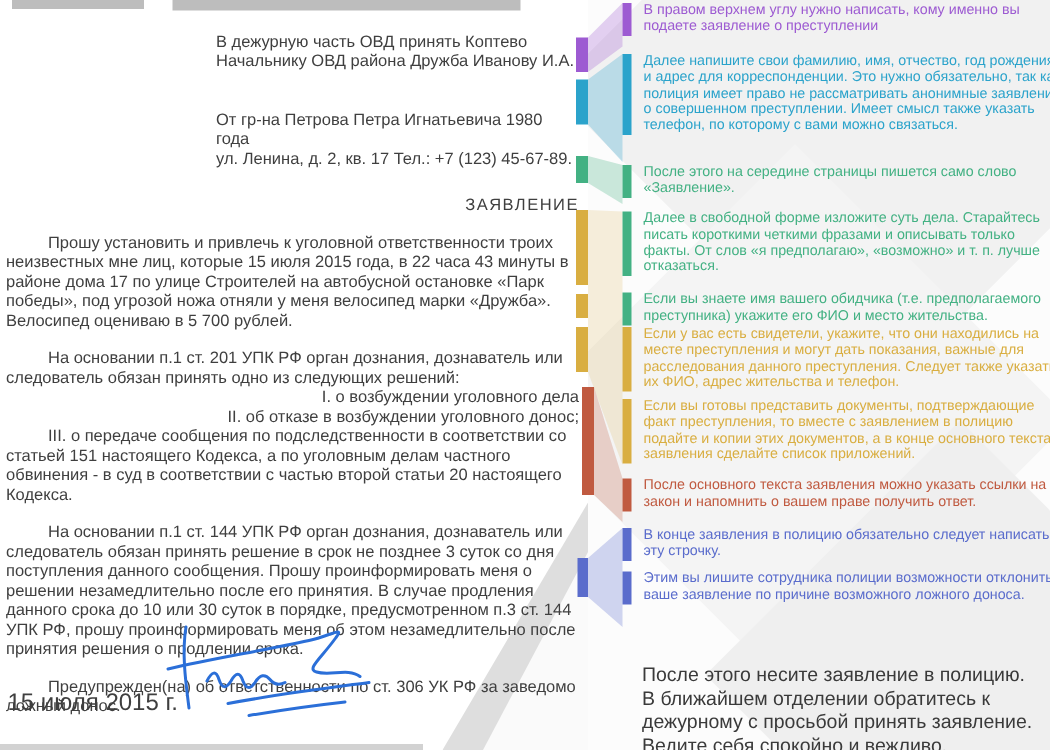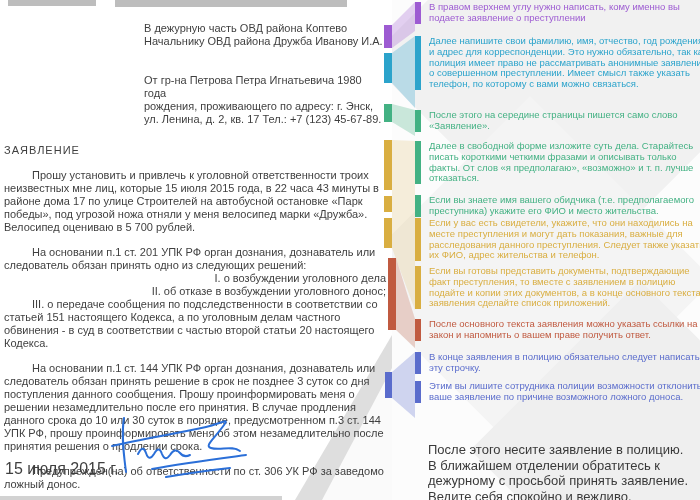--- a/index.html
+++ b/index.html
@@ -22,21 +22,21 @@
   
   .curl-shadow{position:absolute;z-index:2;left:0;top:0;width:392px;height:500px;pointer-events:none;
     background:#dedede;clip-path:polygon(392px 335px,392px 500px,295px 500px);}
   .curl-face{position:absolute;z-index:2;left:0;top:0;width:392px;height:500px;pointer-events:none;
     background:#fafafa;clip-path:polygon(392px 368px,392px 500px,322px 500px);}
   
   .doc{position:absolute;z-index:3;left:4px;top:0;width:382px;color:#3f3f3f;
        font-size:11px;line-height:13px;}
   .doc .addr{margin-left:140px;margin-top:22px;}
   .doc .addr2{margin-left:140px;margin-top:26px;}
-  .doc .title{text-align:left;margin-top:18px;letter-spacing:1px;}
+  .doc .title{text-align:right;margin-top:18px;letter-spacing:1px;}
   .doc p{margin:12px 0 0 0;text-indent:28px;}
   .doc .li{margin:0;text-indent:28px;text-align:right;}
   .doc .li-wrap{margin:0;text-indent:28px;}
   .doc-date{position:absolute;z-index:3;left:5px;top:460px;font-size:16px;color:#3f3f3f;text-align:right;}
   .sig{position:absolute;z-index:3;left:108px;top:412px;}
   
   .connectors{position:absolute;z-index:4;left:380px;top:0;}
   
   .ann{position:absolute;z-index:5;left:415px;width:280px;
        font-size:9.5px;line-height:10.8px;padding-left:8px;border-left:6px solid;}
@@ -63,26 +63,25 @@
 
   <div class="paper"></div>
   <div class="edge-strip edge-top-a"></div>
   <div class="edge-strip edge-top-b"></div>
   <div class="edge-strip edge-bottom"></div>
   <div class="curl-shadow"></div>
   <div class="curl-face"></div>
 
   <div class="doc">
     <div class="addr">
-      <div>В дежурную часть ОВД района Коптево</div>
+      <div>В дежурную часть ОВД принять Коптево</div>
       <div>Начальнику ОВД района Дружба Иванову И.А.</div>
     </div>
     <div class="addr2">
       <div>От гр-на Петрова Петра Игнатьевича 1980 года</div>
-      <div>рождения, проживающего по адресу: г. Энск,</div>
       <div>ул. Ленина, д. 2, кв. 17  Тел.: +7 (123) 45-67-89.</div>
     </div>
     <div class="title">ЗАЯВЛЕНИЕ</div>
     <p>Прошу установить и привлечь к уголовной ответственности троих неизвестных мне лиц, которые 15 июля 2015 года, в 22 часа 43 минуты в районе дома 17 по улице Строителей на автобусной остановке «Парк победы», под угрозой ножа отняли у меня велосипед марки «Дружба». Велосипед оцениваю в 5 700 рублей.</p>
     <p>На основании п.1 ст. 201 УПК РФ орган дознания, дознаватель или следователь обязан принять одно из следующих решений:</p>
     <div class="li">I.  о возбуждении уголовного дела</div>
     <div class="li">II. об отказе в возбуждении уголовного донос;</div>
     <div class="li-wrap">III. о передаче сообщения по подследственности в соответствии со статьей 151 настоящего Кодекса, а по уголовным делам частного обвинения - в суд в соответствии с частью второй статьи 20 настоящего Кодекса.</div>
     <p>На основании п.1 ст. 144 УПК РФ орган дознания, дознаватель или следователь обязан принять решение в срок не позднее 3 суток со дня поступления данного сообщения. Прошу проинформировать меня о решении незамедлительно после его принятия. В случае продления данного срока до 10 или 30 суток в порядке, предусмотренном п.3 ст. 144 УПК РФ, прошу проинформировать меня об этом незамедлительно после принятия решения о продлении срока.</p>
     <p>Предупрежден(на) об ответственности по ст. 306 УК РФ за заведомо ложный донос.</p>

